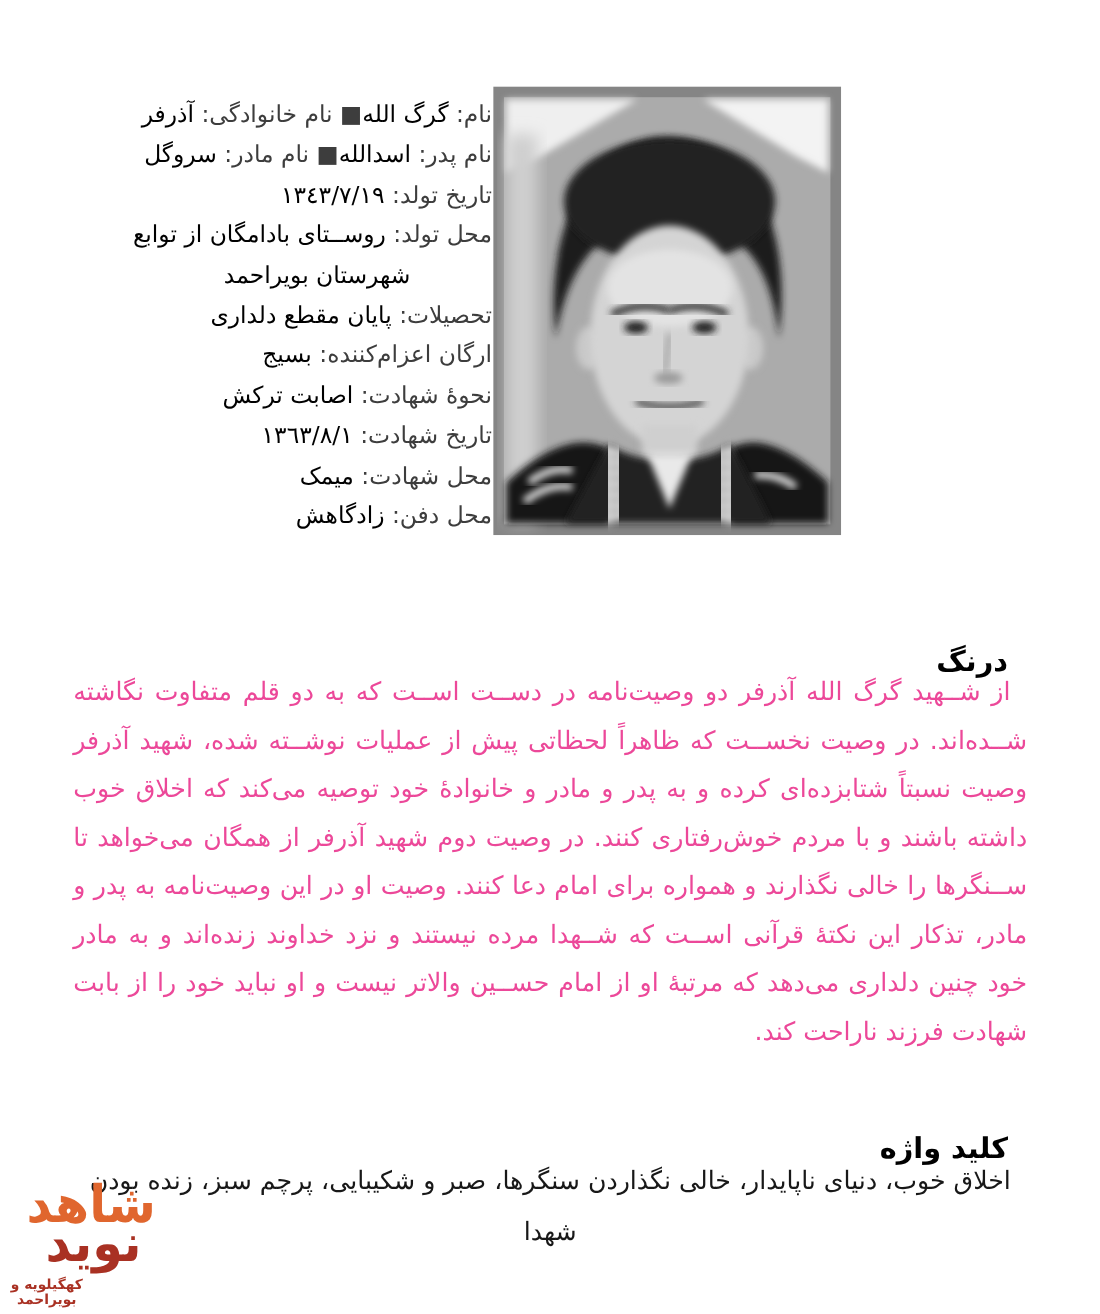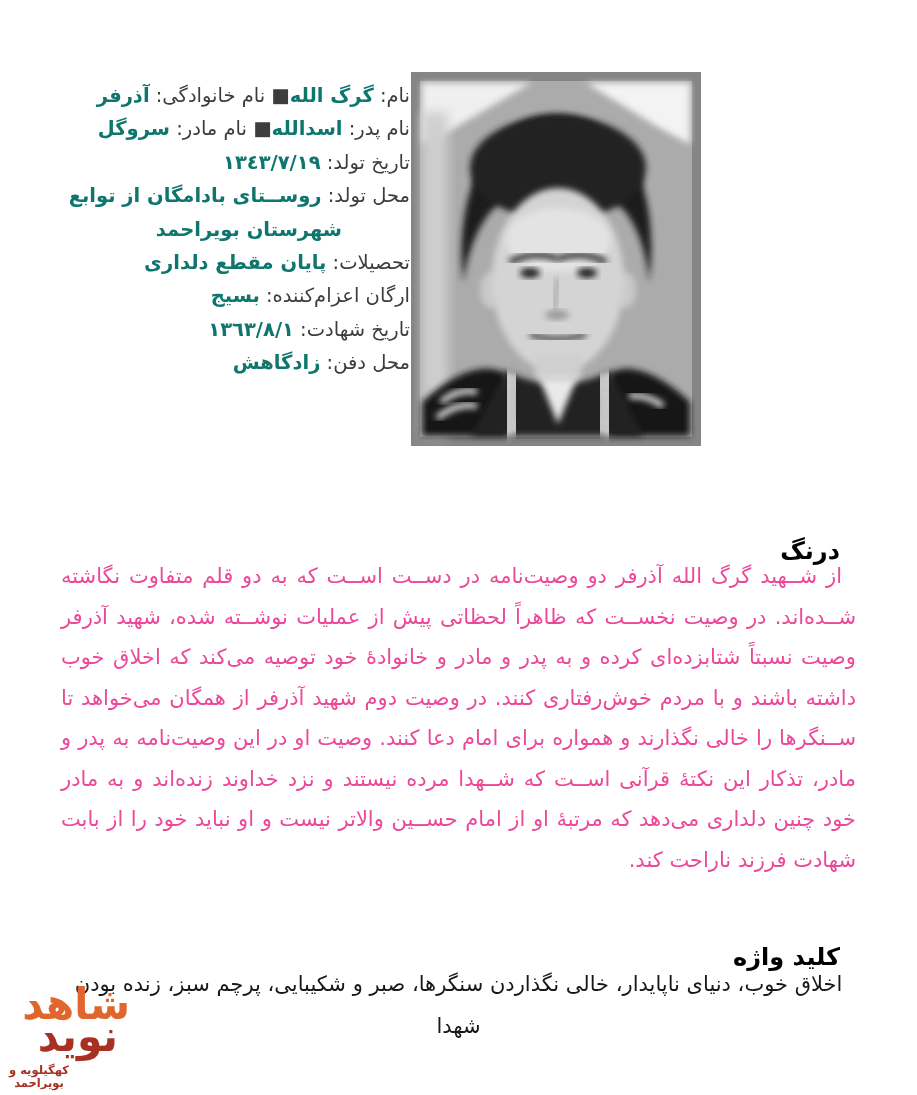--- a/index.html
+++ b/index.html
@@ -21,21 +21,21 @@
     width: 370px;
     direction: rtl;
     text-align: right;
     font-size: 19.5px;
     color: #3d3d3d;
   }
   .info-line {
     line-height: 33.4px;
     white-space: nowrap;
   }
-  .info-line .b { font-weight: bold; color: #0f766e; }
+  .info-line .b { font-weight: normal; color: #000000; }
   .info-line.indent { padding-left: 0; padding-right: 68px; } 
 
   
   .photo-frame {
     position: absolute;
     left: 411px;
     top: 72px;
     width: 290px;
     height: 374px;
   }
@@ -184,21 +184,23 @@
   </div>
 
   <div class="info-block">
       <div class="info-line"><span>نام: </span><span class="b">گرگ الله</span><span>■ </span><span>نام خانوادگی: </span><span class="b">آذرفر</span></div>
       <div class="info-line"><span>نام پدر: </span><span class="b">اسدالله</span><span>■ </span><span>نام مادر: </span><span class="b">سروگل</span></div>
       <div class="info-line"><span>تاریخ تولد: </span><span class="b">١٣٤٣/٧/١٩</span></div>
       <div class="info-line"><span>محل تولد: </span><span class="b">روســتای بادامگان از توابع</span></div>
       <div class="info-line indent"><span class="b">شهرستان بویراحمد</span></div>
       <div class="info-line"><span>تحصیلات: </span><span class="b">پایان مقطع دلداری</span></div>
       <div class="info-line"><span>ارگان اعزام‌کننده: </span><span class="b">بسیج</span></div>
+      <div class="info-line"><span>نحوهٔ شهادت: </span><span class="b">اصابت ترکش</span></div>
       <div class="info-line"><span>تاریخ شهادت: </span><span class="b">١٣٦٣/٨/١</span></div>
+      <div class="info-line"><span>محل شهادت: </span><span class="b">میمک</span></div>
       <div class="info-line"><span>محل دفن: </span><span class="b">زادگاهش</span></div>
     </div>
 
   <h2 class="heading h-reflection">درنگ</h2>
   <p class="body-text">از شــهید گرگ الله آذرفر دو وصیت‌نامه در دســت اســت که به دو قلم متفاوت نگاشته شــده‌اند. در وصیت نخســت که ظاهراً لحظاتی پیش از عملیات نوشــته شده، شهید آذرفر وصیت نسبتاً شتابزده‌ای کرده و به پدر و مادر و خانوادهٔ خود توصیه می‌کند که اخلاق خوب داشته باشند و با مردم خوش‌رفتاری کنند. در وصیت دوم شهید آذرفر از همگان می‌خواهد تا ســنگرها را خالی نگذارند و همواره برای امام دعا کنند. وصیت او در این وصیت‌نامه به پدر و مادر، تذکار این نکتهٔ قرآنی اســت که شــهدا مرده نیستند و نزد خداوند زنده‌اند و به مادر خود چنین دلداری می‌دهد که مرتبهٔ او از امام حســین والاتر نیست و او نباید خود را از بابت شهادت فرزند ناراحت کند.</p>
 
   <h2 class="heading h-keywords">کلید واژه</h2>
   <p class="keywords-text">اخلاق خوب، دنیای ناپایدار، خالی نگذاردن سنگرها، صبر و شکیبایی، پرچم سبز، زنده بودن شهدا</p>
 
   <div class="logo">

